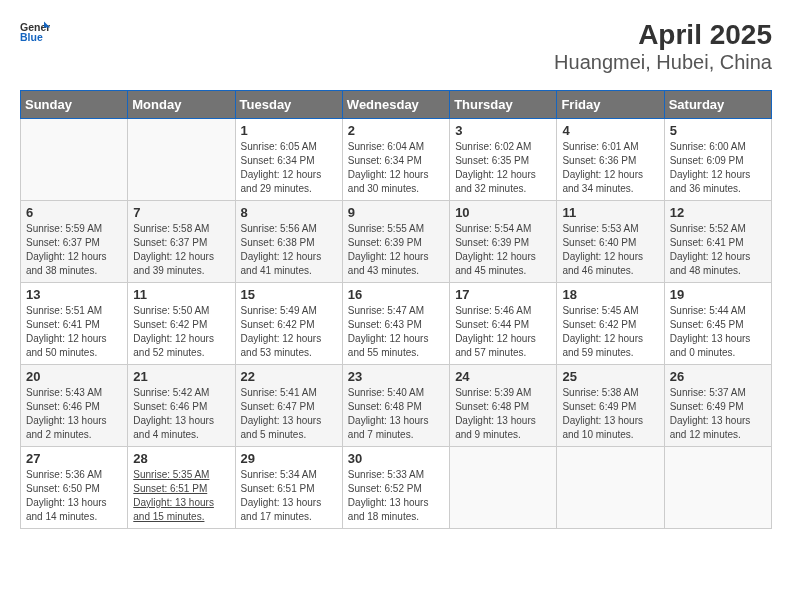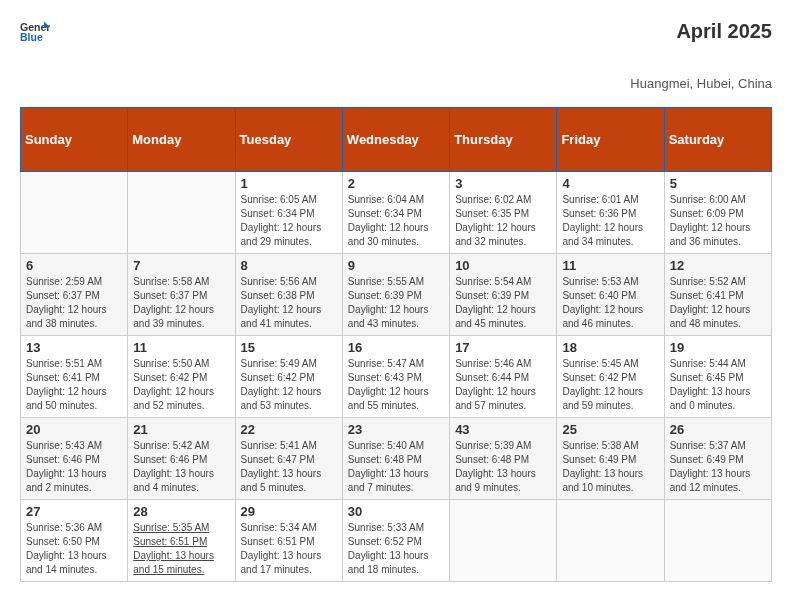--- a/index.html
+++ b/index.html
@@ -22,41 +22,40 @@
       gap: 4px;
     }
     .logo-icon {
       width: 30px;
       height: 24px;
     }
     .title-area {
       text-align: right;
     }
     .main-title {
-      font-size: 20px;
+      font-size: 28px;
       font-weight: bold;
       color: #333;
       line-height: 1.1;
     }
     .subtitle {
-      font-size: 13px;
+      font-size: 20px;
       color: #555;
-      margin-top: 34px;
     }
     table {
       width: 100%;
       border-collapse: collapse;
       table-layout: fixed;
     }
     thead tr th {
-      background-color: #c2410c;
+      background-color: #737373;
       color: #fff;
       font-size: 13px;
       font-weight: bold;
-      padding: 24px 4px;
+      padding: 6px 4px;
       text-align: left;
       border: 1px solid #1565C0;
     }
     tbody tr td {
       border: 1px solid #ccc;
       vertical-align: top;
       padding: 4px 5px;
       font-size: 10.5px;
       color: #333;
       height: 80px;
@@ -148,21 +147,21 @@
           <span class="day-number">5</span>
           <div class="day-info" style="white-space: pre-line;">Sunrise: 6:00 AM
 Sunset: 6:09 PM
 Daylight: 12 hours
 and 36 minutes.</div>
         </td>
       </tr>
       <tr>
         <td>
           <span class="day-number">6</span>
-          <div class="day-info" style="white-space: pre-line;">Sunrise: 2:59 AM
+          <div class="day-info" style="white-space: pre-line;">Sunrise: 5:59 AM
 Sunset: 6:37 PM
 Daylight: 12 hours
 and 38 minutes.</div>
         </td>
         <td>
           <span class="day-number">7</span>
           <div class="day-info" style="white-space: pre-line;">Sunrise: 5:58 AM
 Sunset: 6:37 PM
 Daylight: 12 hours
 and 39 minutes.</div>
@@ -277,21 +276,21 @@
 and 5 minutes.</div>
         </td>
         <td>
           <span class="day-number">23</span>
           <div class="day-info" style="white-space: pre-line;">Sunrise: 5:40 AM
 Sunset: 6:48 PM
 Daylight: 13 hours
 and 7 minutes.</div>
         </td>
         <td>
-          <span class="day-number">43</span>
+          <span class="day-number">24</span>
           <div class="day-info" style="white-space: pre-line;">Sunrise: 5:39 AM
 Sunset: 6:48 PM
 Daylight: 13 hours
 and 9 minutes.</div>
         </td>
         <td>
           <span class="day-number">25</span>
           <div class="day-info" style="white-space: pre-line;">Sunrise: 5:38 AM
 Sunset: 6:49 PM
 Daylight: 13 hours

